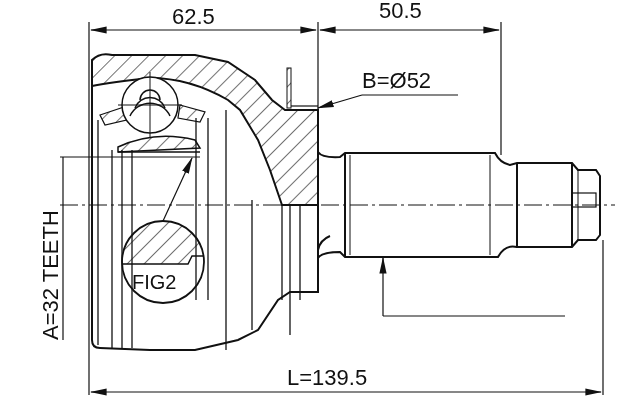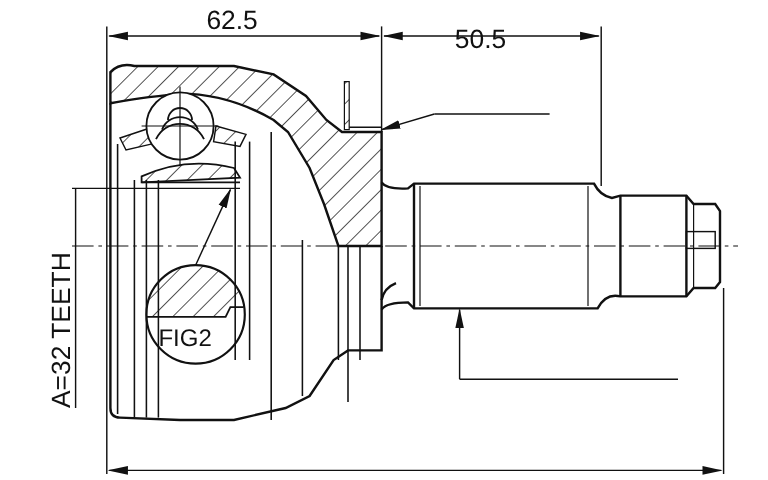--- a/index.html
+++ b/index.html
@@ -114,16 +114,18 @@
     <g stroke="#111" stroke-width="1.2" fill="none">
       <line x1="362" y1="95" x2="318" y2="108" marker-end="url(#arr)"></line>
       <line x1="362" y1="95" x2="458" y2="95"></line>
       <line x1="383" y1="316" x2="383" y2="258" marker-end="url(#arr)"></line>
       <line x1="383" y1="316" x2="565" y2="316"></line>
       <line x1="63" y1="157" x2="63" y2="340"></line>
     </g>
   </svg>
 
   <div class="lbl dim" style="left:172px; top:6px;">62.5</div>
-  <div class="lbl dim" style="left:379px; top:22px;text-align:center;">50.5</div>
+  <div class="lbl dim" style="left:379px; top:0;text-align:center;">50.5</div>
+  <div class="lbl dim" style="left:362px; top:70px;">B=Ø52</div>
+  <div class="lbl dim" style="left:287px; top:367px;">L=139.5</div>
   <div class="lbl dim" style="left:132px; top:272px; font-size:20px;">FIG2</div>
   <div class="lbl dim vert" style="left:40px; top:340px;">A=32 TEETH</div>
 </div>
 
 </body></html>

